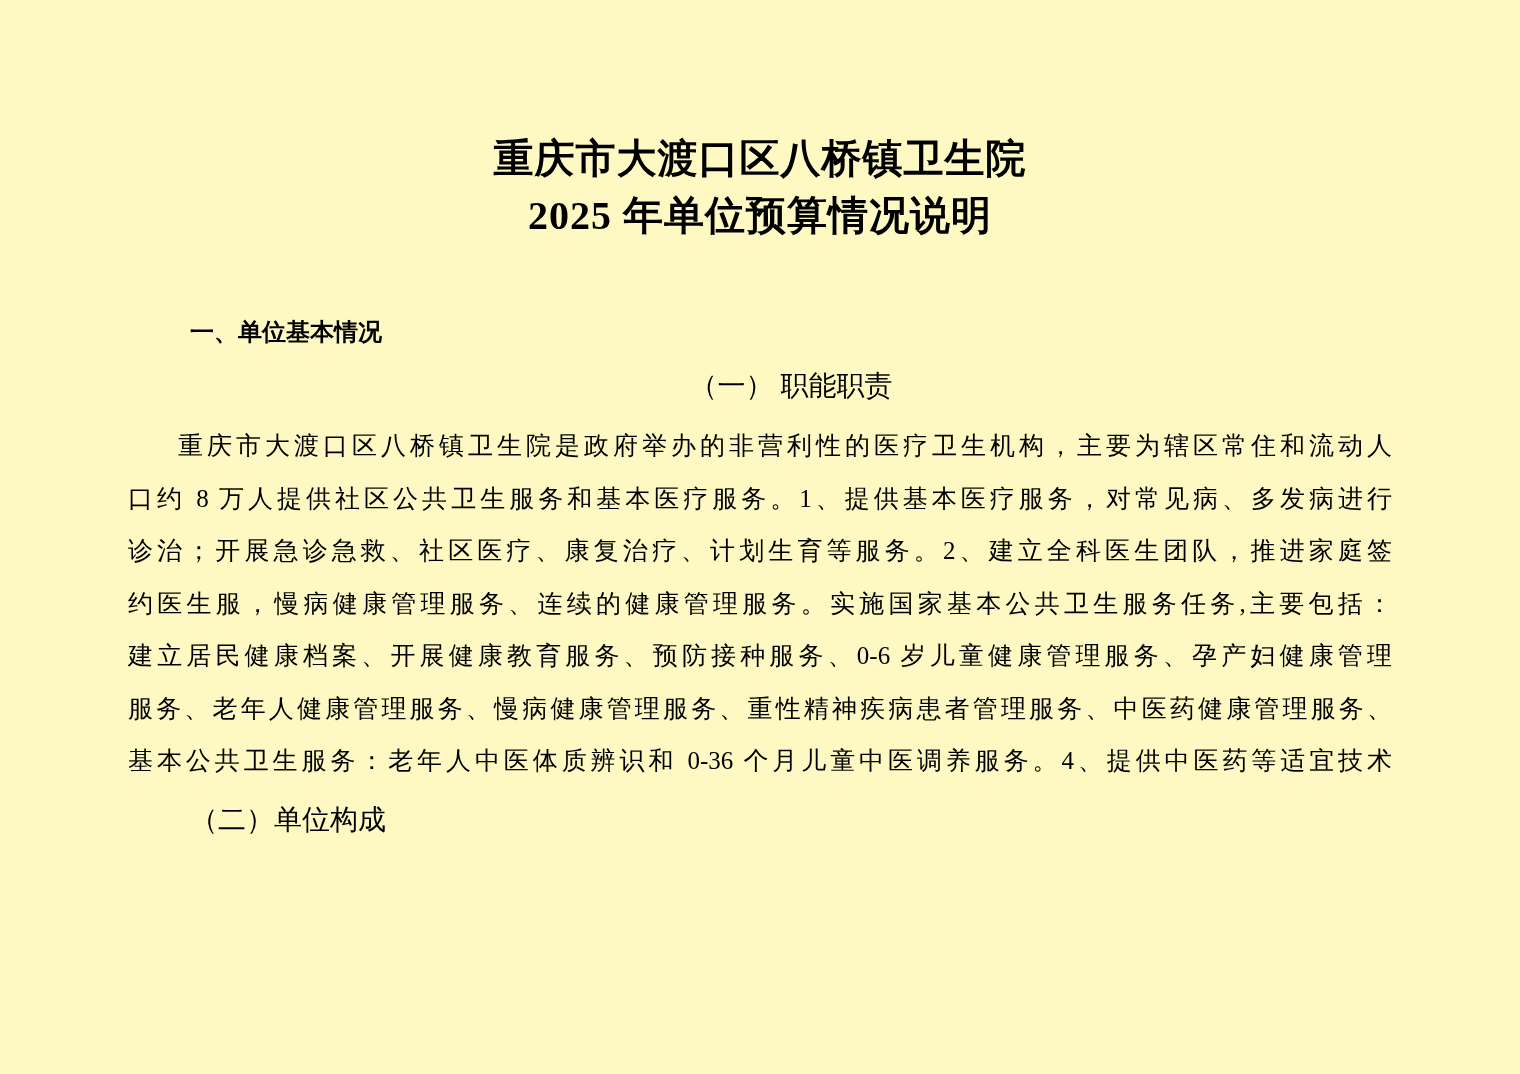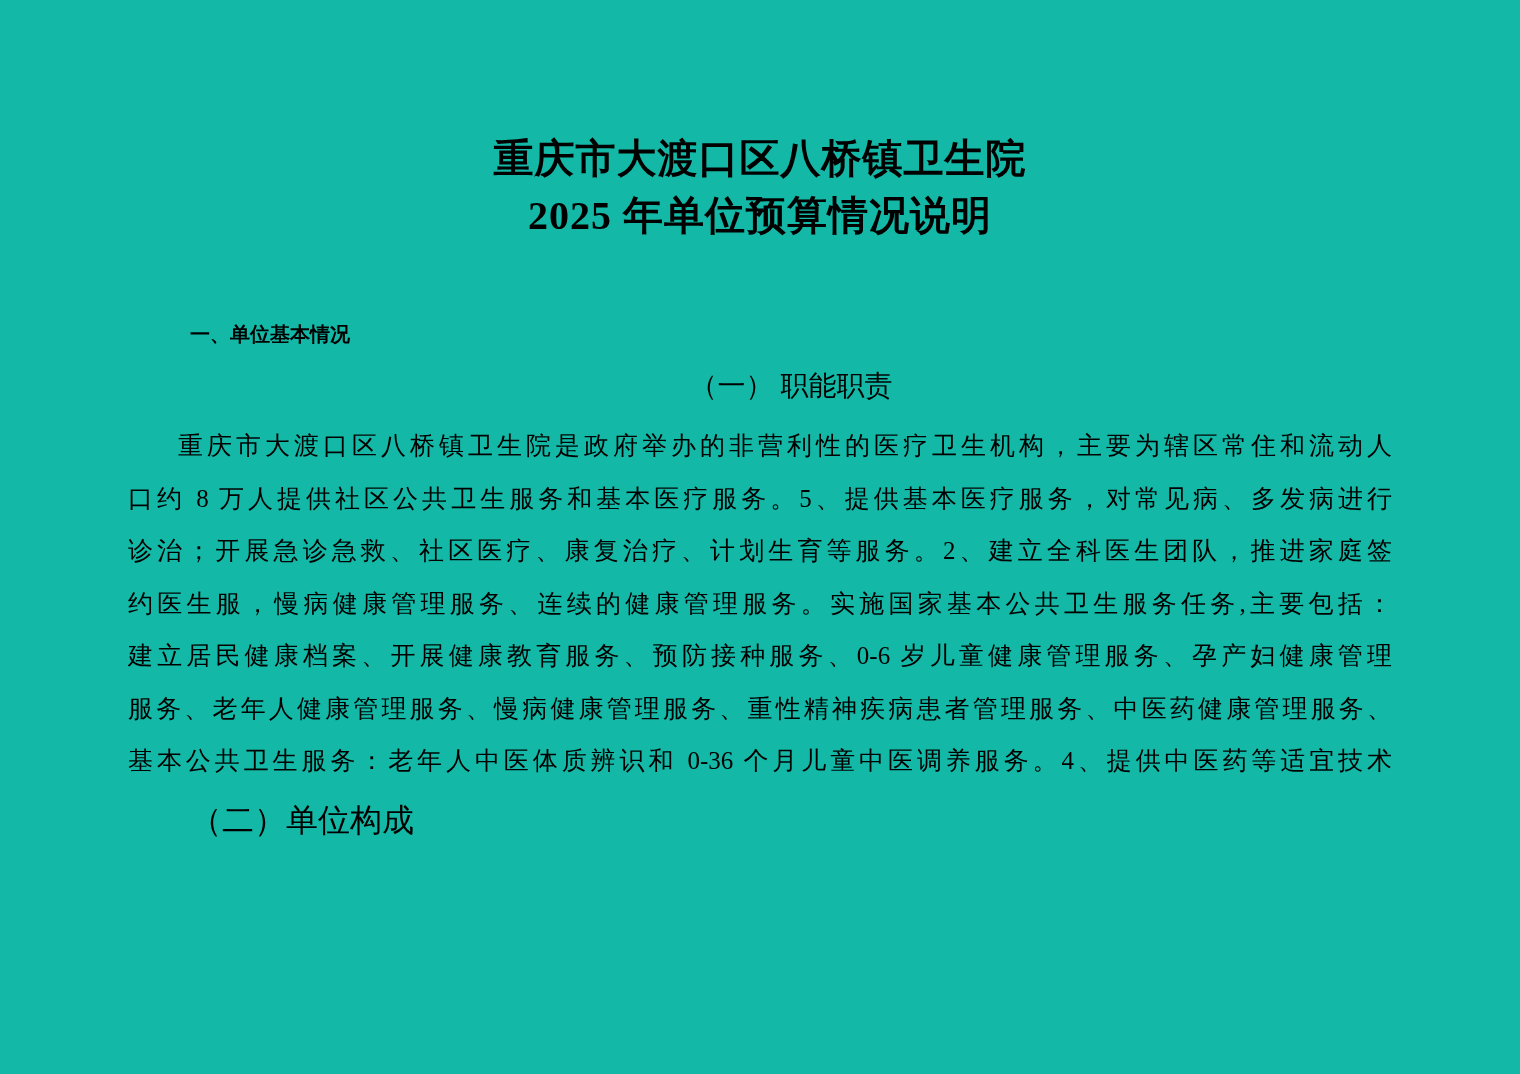--- a/index.html
+++ b/index.html
@@ -1,45 +1,45 @@
 <!DOCTYPE html>
 <html><head>
 <meta charset="utf-8">
 <style>
   * { margin: 0; padding: 0; box-sizing: border-box; }
   html, body { background: #ffffff; }
   .page {
     width: 1520px;
     height: 1074px;
-    background: #14b8a6;
+    background: #fef9c3;
     color: #000000;
     overflow: hidden;
     font-family: "Liberation Serif", "DejaVu Serif", serif;
   }
   .title-block {
     padding-top: 130px;
     text-align: center;
   }
   .title-line {
     font-size: 40px;
     line-height: 57px;
     font-weight: bold;
     font-family: "Liberation Serif", "DejaVu Serif", serif;
     letter-spacing: 1px;
   }
   .content {
     margin: 70px 128px 0 128px;
     width: 1264px;
   }
   .section-heading {
-    font-size: 20px;
+    font-size: 24px;
     line-height: 40px;
     font-weight: bold;
     padding-left: 62px;
-    font-family: Liberation Serif, serif;
+    font-family: Liberation Mono, monospace;
   }
   .sub-heading {
     font-size: 28px;
     line-height: 40px;
     font-weight: normal;
     padding-left: 62px;
     margin-top: 12px;
     font-family: "Liberation Serif", "DejaVu Serif", serif;
     text-align: center;
   }
@@ -56,21 +56,21 @@
     white-space: nowrap;
     overflow: hidden;
   }
   .body-line.first {
     text-indent: 2em;
   }
   .body-line.last {
     text-align-last: left;
   }
   .sub-heading-2 {
-    font-size: 32px;
+    font-size: 28px;
     line-height: 40px;
     font-weight: normal;
     padding-left: 62px;
     margin-top: 12px;
     font-family: "Liberation Serif", "DejaVu Serif", serif;
   }
 </style>
 </head>
 <body>
 
@@ -82,21 +82,21 @@
   </div>
 
   <div class="content">
 
     <div class="section-heading">一、单位基本情况</div>
 
     <div class="sub-heading">（一） 职能职责</div>
 
     <div class="body-paragraph">
       <div class="body-line first">重庆市大渡口区八桥镇卫生院是政府举办的非营利性的医疗卫生机构，主要为辖区常住和流动人</div>
-      <div class="body-line">口约 8 万人提供社区公共卫生服务和基本医疗服务。5、提供基本医疗服务，对常见病、多发病进行</div>
+      <div class="body-line">口约 8 万人提供社区公共卫生服务和基本医疗服务。1、提供基本医疗服务，对常见病、多发病进行</div>
       <div class="body-line">诊治；开展急诊急救、社区医疗、康复治疗、计划生育等服务。2、建立全科医生团队，推进家庭签</div>
       <div class="body-line">约医生服，慢病健康管理服务、连续的健康管理服务。实施国家基本公共卫生服务任务,主要包括：</div>
       <div class="body-line">建立居民健康档案、开展健康教育服务、预防接种服务、0-6 岁儿童健康管理服务、孕产妇健康管理</div>
       <div class="body-line">服务、老年人健康管理服务、慢病健康管理服务、重性精神疾病患者管理服务、中医药健康管理服务、</div>
       <div class="body-line">基本公共卫生服务：老年人中医体质辨识和 0-36 个月儿童中医调养服务。4、提供中医药等适宜技术</div>
     </div>
 
     <div class="sub-heading-2">（二）单位构成</div>
 
   </div>

